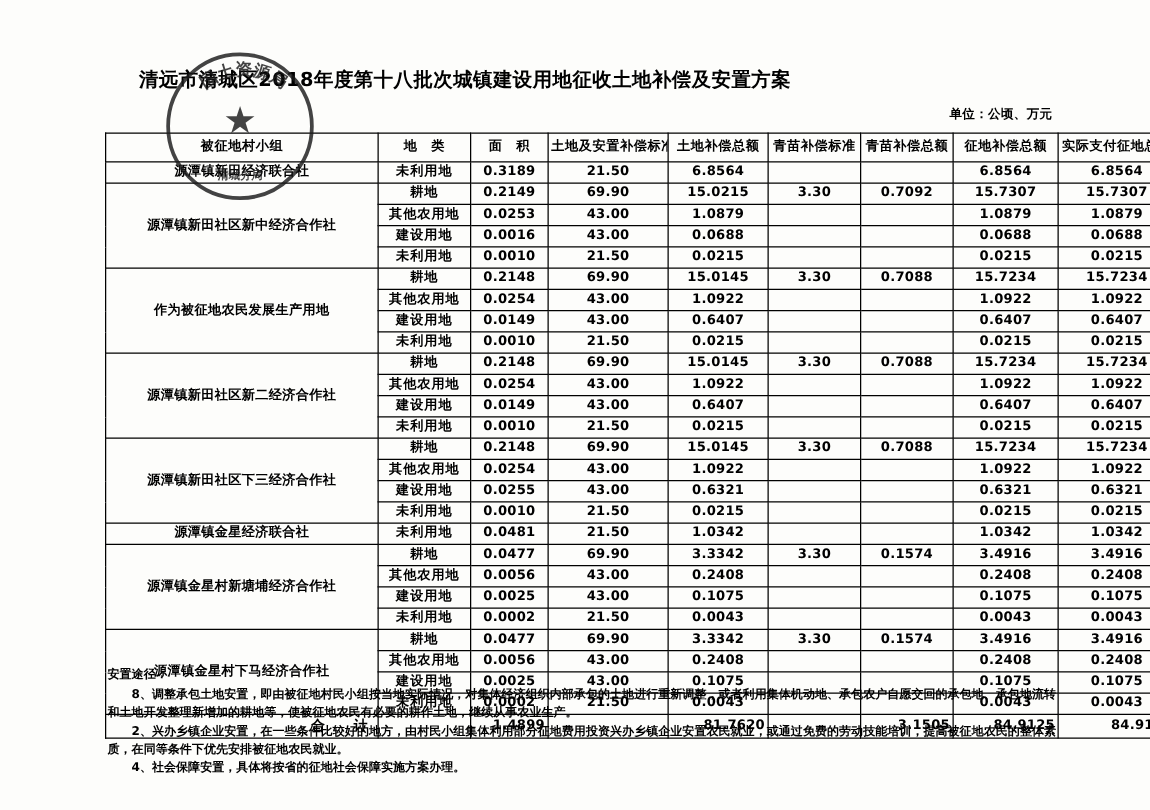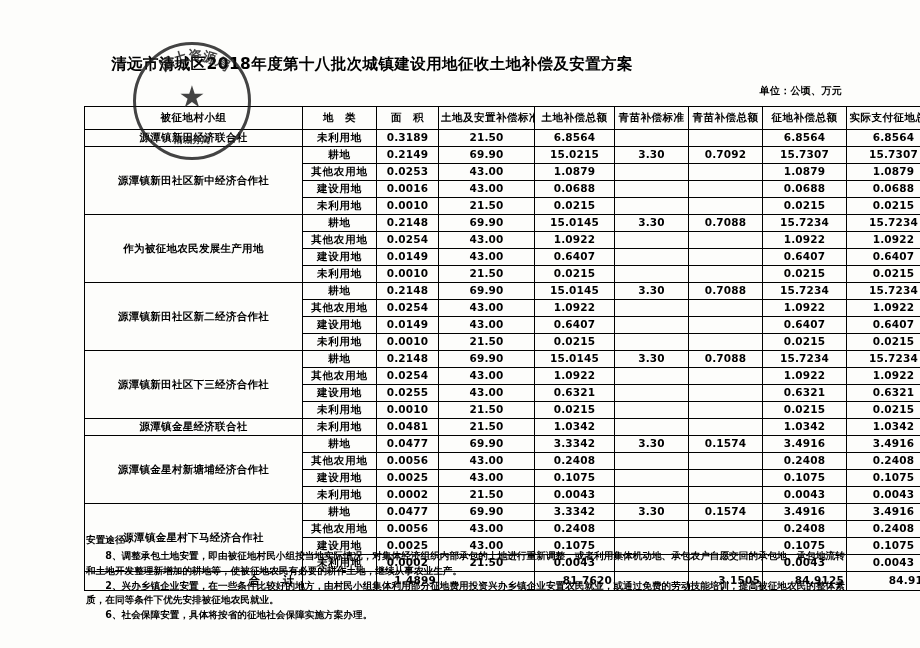--- a/index.html
+++ b/index.html
@@ -486,17 +486,17 @@
           </tr>
         </tbody>
     </table>
   </div>
 
   <div class="notes">
     <div class="heading">安置途径：</div>
     <div id="notes-list">
         <div class="item">8、调整承包土地安置，即由被征地村民小组按当地实际情况，对集体经济组织内部承包的土地进行重新调整，或者利用集体机动地、承包农户自愿交回的承包地、承包地流转和土地开发整理新增加的耕地等，使被征地农民有必要的耕作土地，继续从事农业生产。</div>
         <div class="item">2、兴办乡镇企业安置，在一些条件比较好的地方，由村民小组集体利用部分征地费用投资兴办乡镇企业安置农民就业，或通过免费的劳动技能培训，提高被征地农民的整体素质，在同等条件下优先安排被征地农民就业。</div>
-        <div class="item">6、社会保障安置，具体将按省的征地社会保障实施方案办理。</div>
+        <div class="item">4、社会保障安置，具体将按省的征地社会保障实施方案办理。</div>
       </div>
   </div>
 
 </div>
 
 </body></html>

